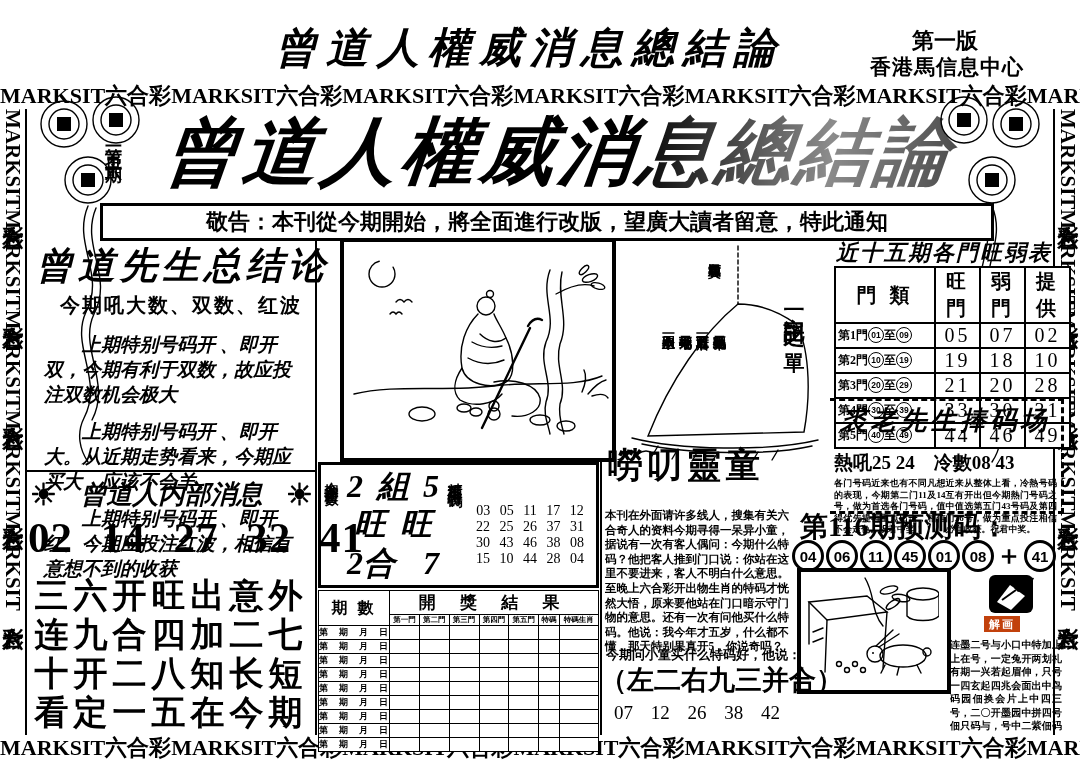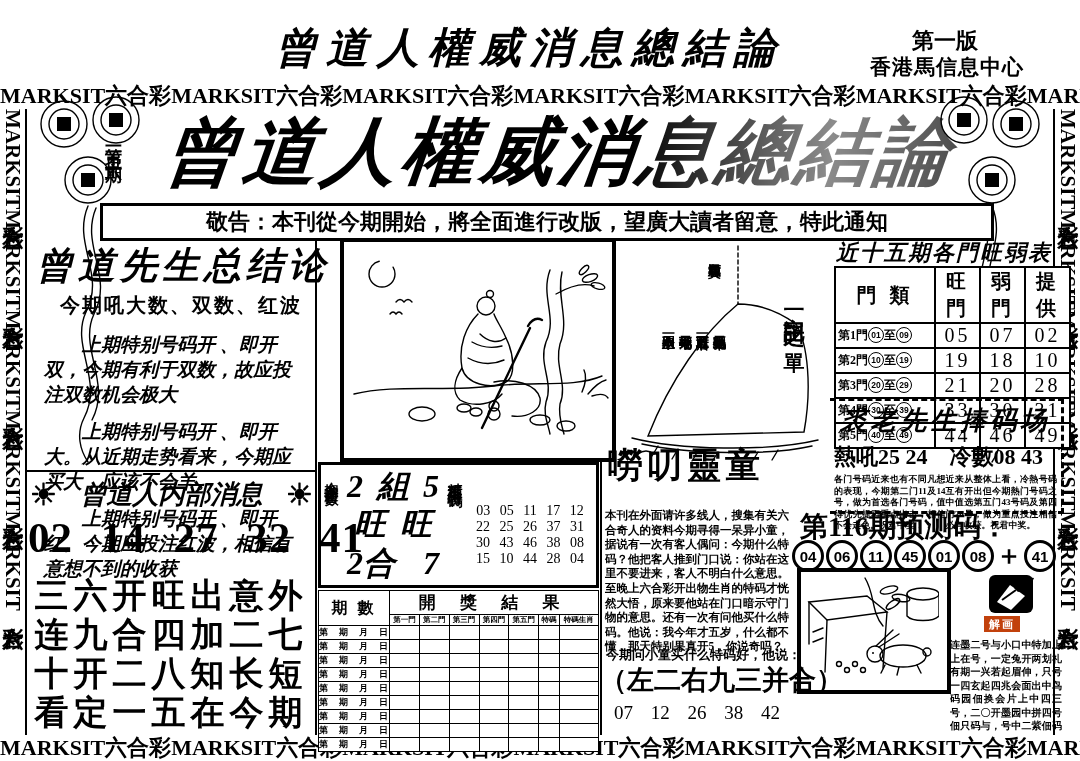--- a/index.html
+++ b/index.html
@@ -81,21 +81,21 @@
   .doortable .v{font-size:20px;width:43px;letter-spacing:3px}
   .circ{display:inline-block;width:14px;height:14px;border:1.5px solid #000;border-radius:50%;
         font-size:8.5px;line-height:14px;text-align:center;font-weight:bold;letter-spacing:0;
         font-family:"Liberation Sans",sans-serif;vertical-align:1px}
 
   
   .qiubox{position:absolute;left:830px;top:398px;width:234px;height:116px;box-sizing:border-box;
           border-top:3px dashed #000;border-bottom:3px dashed #000;border-right:3px dashed #000;
           padding:2px 4px 0 4px}
   .qiutitle{font-size:26px;font-weight:bold;font-style:italic;letter-spacing:4px;text-align:center;white-space:nowrap}
-  .qiuhot{font-size:22px;font-weight:bold;margin-top:4px;white-space:nowrap}
+  .qiuhot{font-size:19px;font-weight:bold;margin-top:12px;white-space:nowrap}
   .qiucols{display:flex;margin-top:2px}
   .qiucols div{flex:1;font-size:9px;line-height:11.5px;font-weight:bold;text-align:justify}
 
   
   .predtitle{position:absolute;left:800px;top:508px;width:264px;font-size:28px;font-weight:bold;white-space:nowrap}
   .prednums{position:absolute;left:792px;top:540px;width:276px;display:flex;align-items:center;gap:2px}
   .pcirc{width:26px;height:26px;border:3.5px solid #000;border-radius:50%;display:flex;align-items:center;
          justify-content:center;font-size:15px;font-weight:bold;font-family:"Liberation Sans",sans-serif;
          flex:0 0 auto}
   .pplus{font-size:26px;font-weight:bold;line-height:26px}

